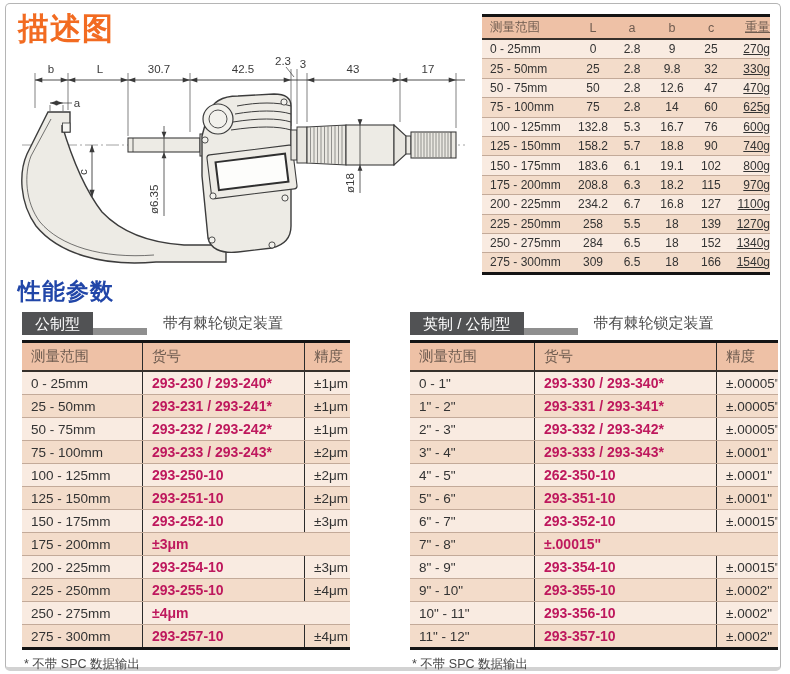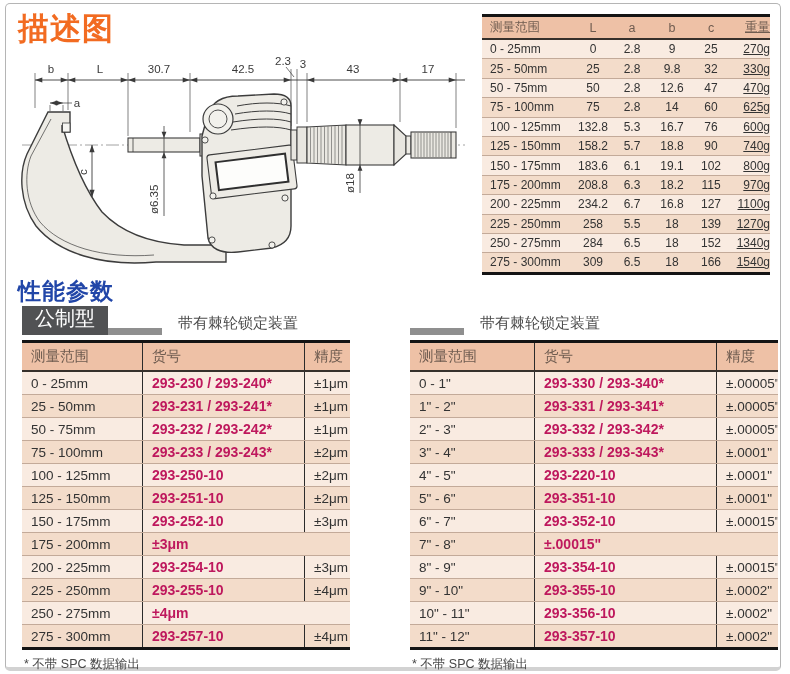--- a/index.html
+++ b/index.html
@@ -50,22 +50,22 @@
   .dim-table .thead .cell{font-size:12.5px;}
   .dim-table .cell:first-child{justify-content:flex-start;padding-left:8px;}
   .dim-table .cell:last-child{justify-content:flex-end;padding-right:0;text-decoration:underline;}
 
   
   .param-col{position:absolute;top:310px;}
   .param-col.left{left:22px;width:328px;}
   .param-col.right{left:410px;width:368px;}
   .badge-row{display:flex;align-items:flex-end;height:25px;margin-bottom:5px;}
   .badge{
-    background:var(--badge_bg);color:var(--badge_text);font-size:20px;
-    padding:2px 13px 7px 13px;line-height:20px;white-space:nowrap;
+    background:var(--badge_bg);color:var(--badge_text);font-size:15px;
+    padding:2px 13px 1px 13px;line-height:20px;white-space:nowrap;
   }
   .badge-bar{width:54px;height:7px;background:#8f8f8f;margin-right:16px;}
   .badge-note{font-size:15px;color:var(--note_text);padding-bottom:2px;white-space:nowrap;}
   .param-table .trow{height:22px;}
   .param-table .thead{height:27px;}
   .param-table .cell{font-size:13.5px;padding-left:9px;}
   .param-table .thead .cell{font-size:14.5px;}
   .param-table .cell:nth-child(2),.param-table .cell:nth-child(3){border-left:1px solid #2b2b2b;}
   .param-table .trow:not(.thead) .cell:nth-child(2){font-weight:bold;font-size:14px;color:#be185d;}
   .param-col.left .param-table .trow{grid-template-columns:120px 162px 1fr;}
@@ -391,20 +391,21 @@
         <div class="cell">275 - 300mm</div>
         <div class="cell">293-257-10</div>
         <div class="cell">±4μm</div>
       </div>
     </div>
   <div class="footnote">* 不带 SPC 数据输出</div>
 </div>
 
 <div class="param-col right">
   <div class="badge-row">
+    <span class="badge">英制 / 公制型</span>
     <span class="badge-bar"></span>
     <span class="badge-note">带有棘轮锁定装置</span>
   </div>
   <div class="tbl param-table">
       <div class="trow thead">
         <div class="cell">测量范围</div>
         <div class="cell">货号</div>
         <div class="cell">精度</div>
       </div>
       <div class="trow">
@@ -422,21 +423,21 @@
         <div class="cell">293-332 / 293-342*</div>
         <div class="cell">±.00005"</div>
       </div>
       <div class="trow">
         <div class="cell">3" - 4"</div>
         <div class="cell">293-333 / 293-343*</div>
         <div class="cell">±.0001"</div>
       </div>
       <div class="trow">
         <div class="cell">4" - 5"</div>
-        <div class="cell">293-220-10</div>
+        <div class="cell">262-350-10</div>
         <div class="cell">±.0001"</div>
       </div>
       <div class="trow">
         <div class="cell">5" - 6"</div>
         <div class="cell">293-351-10</div>
         <div class="cell">±.0001"</div>
       </div>
       <div class="trow">
         <div class="cell">6" - 7"</div>
         <div class="cell">293-352-10</div>

